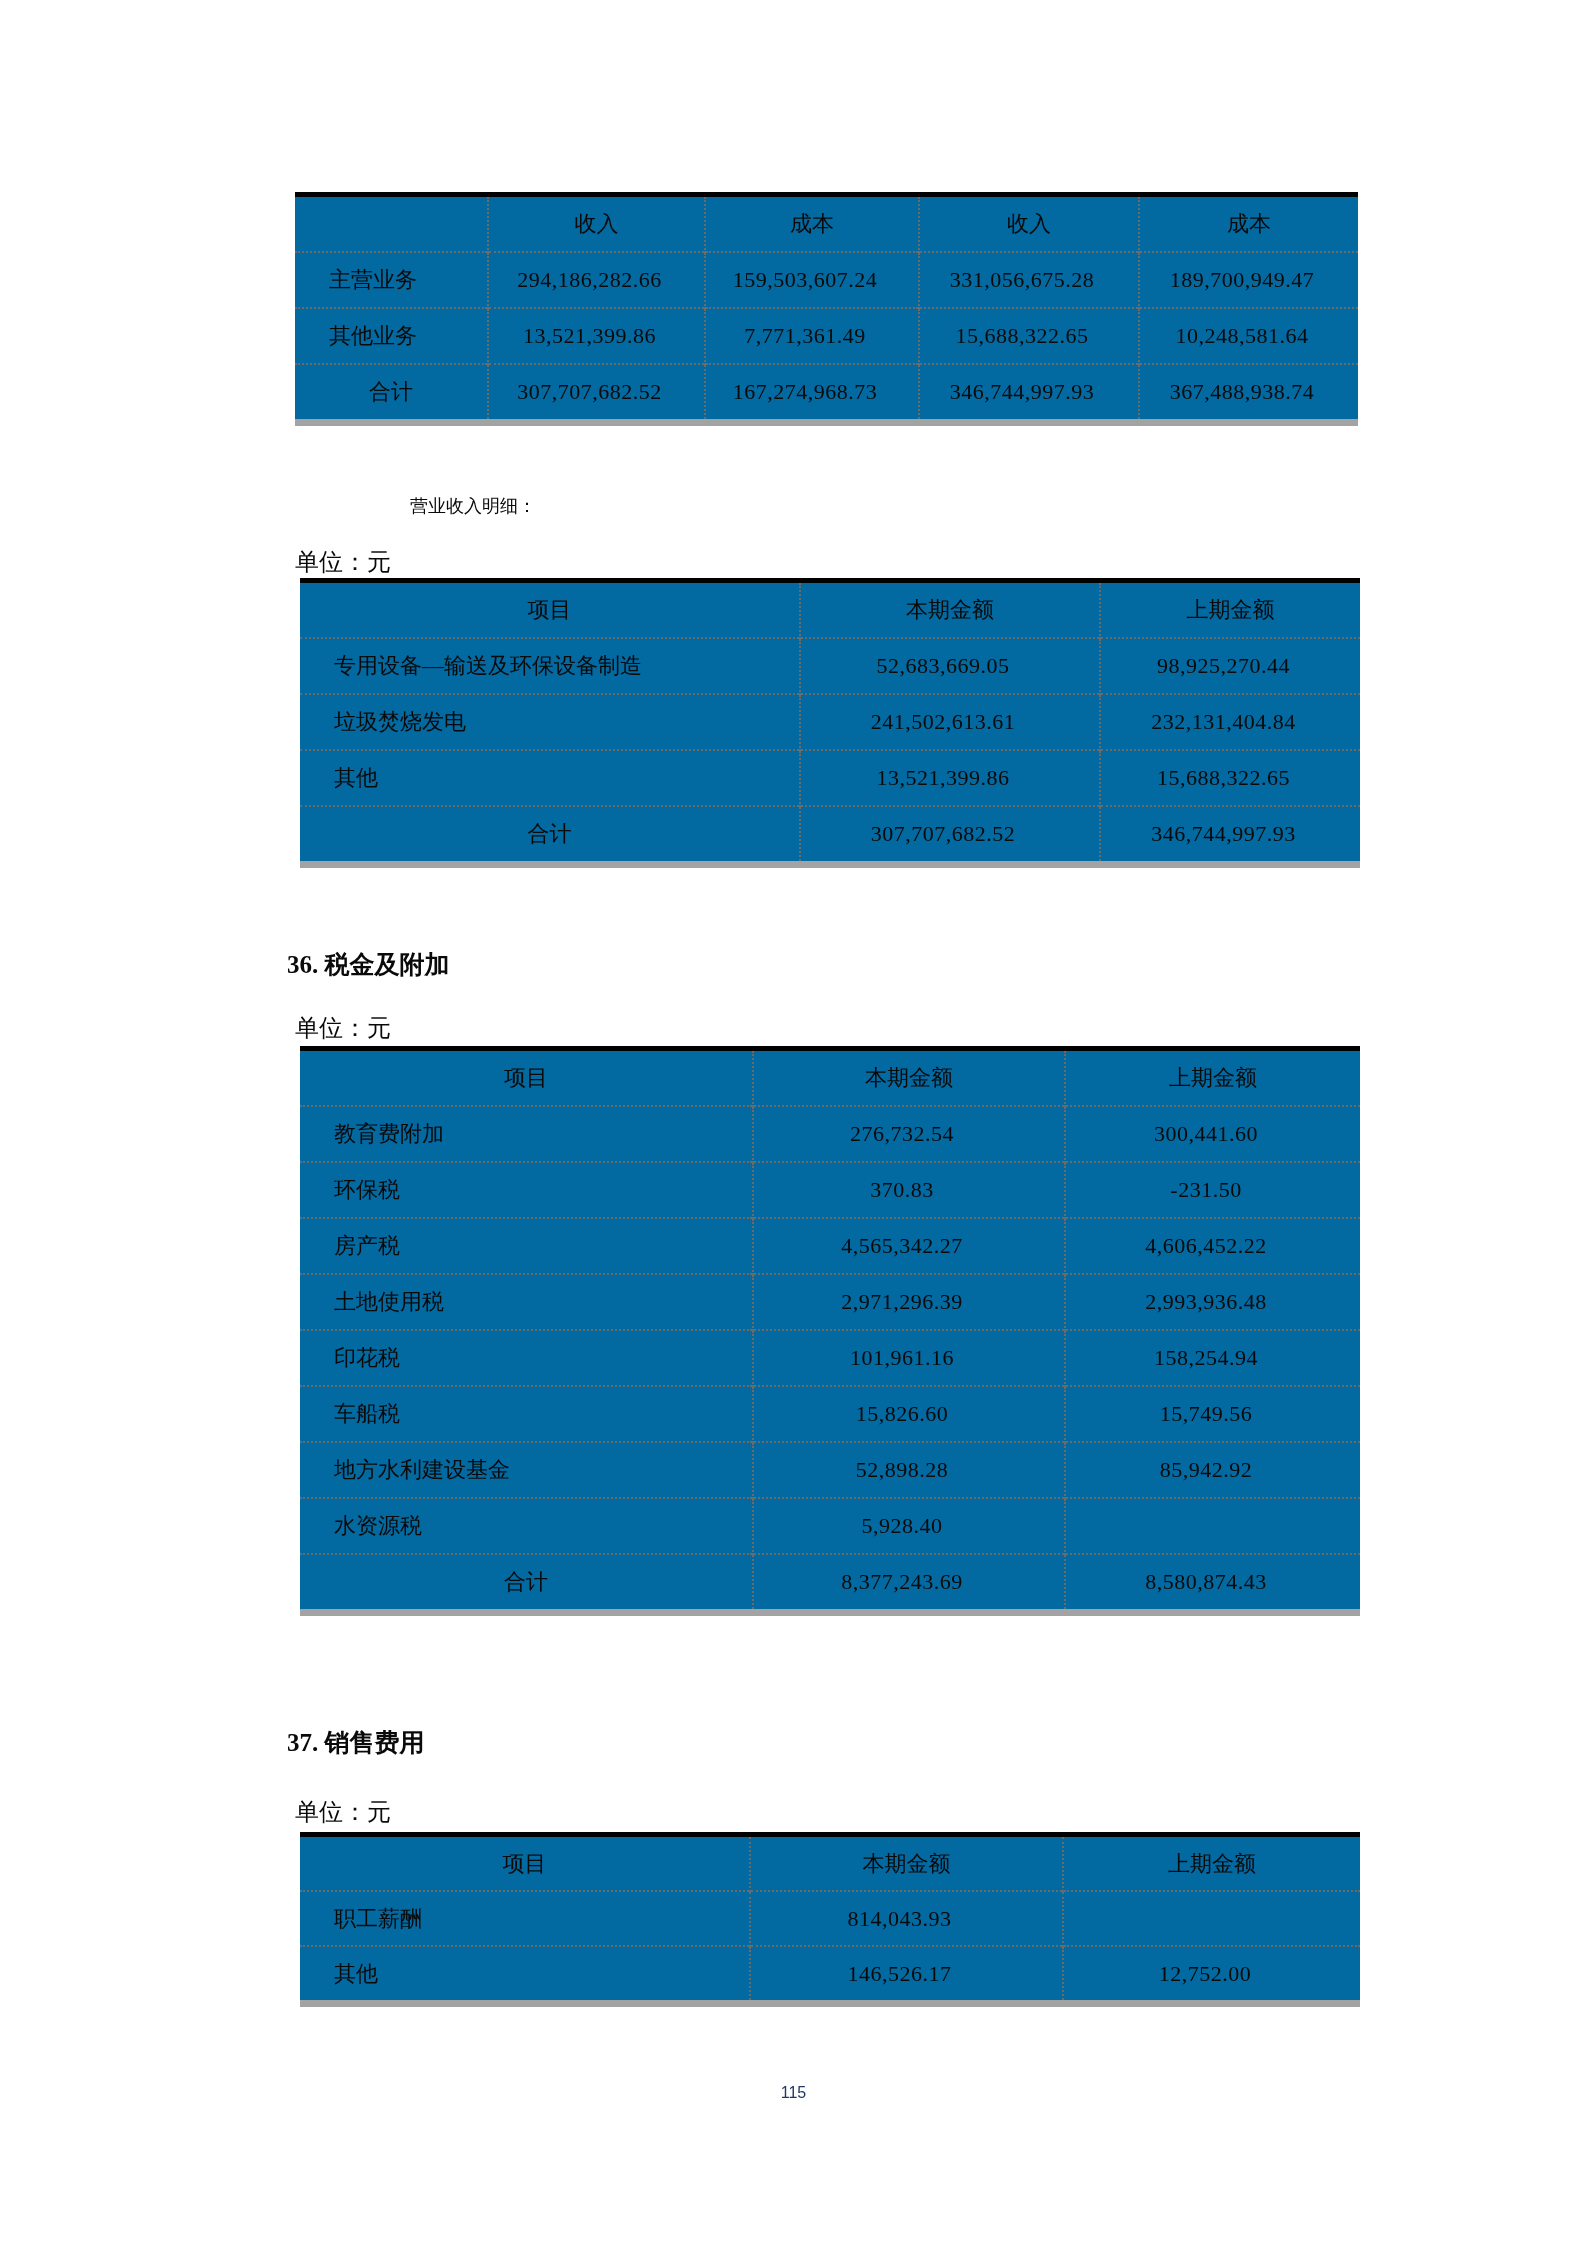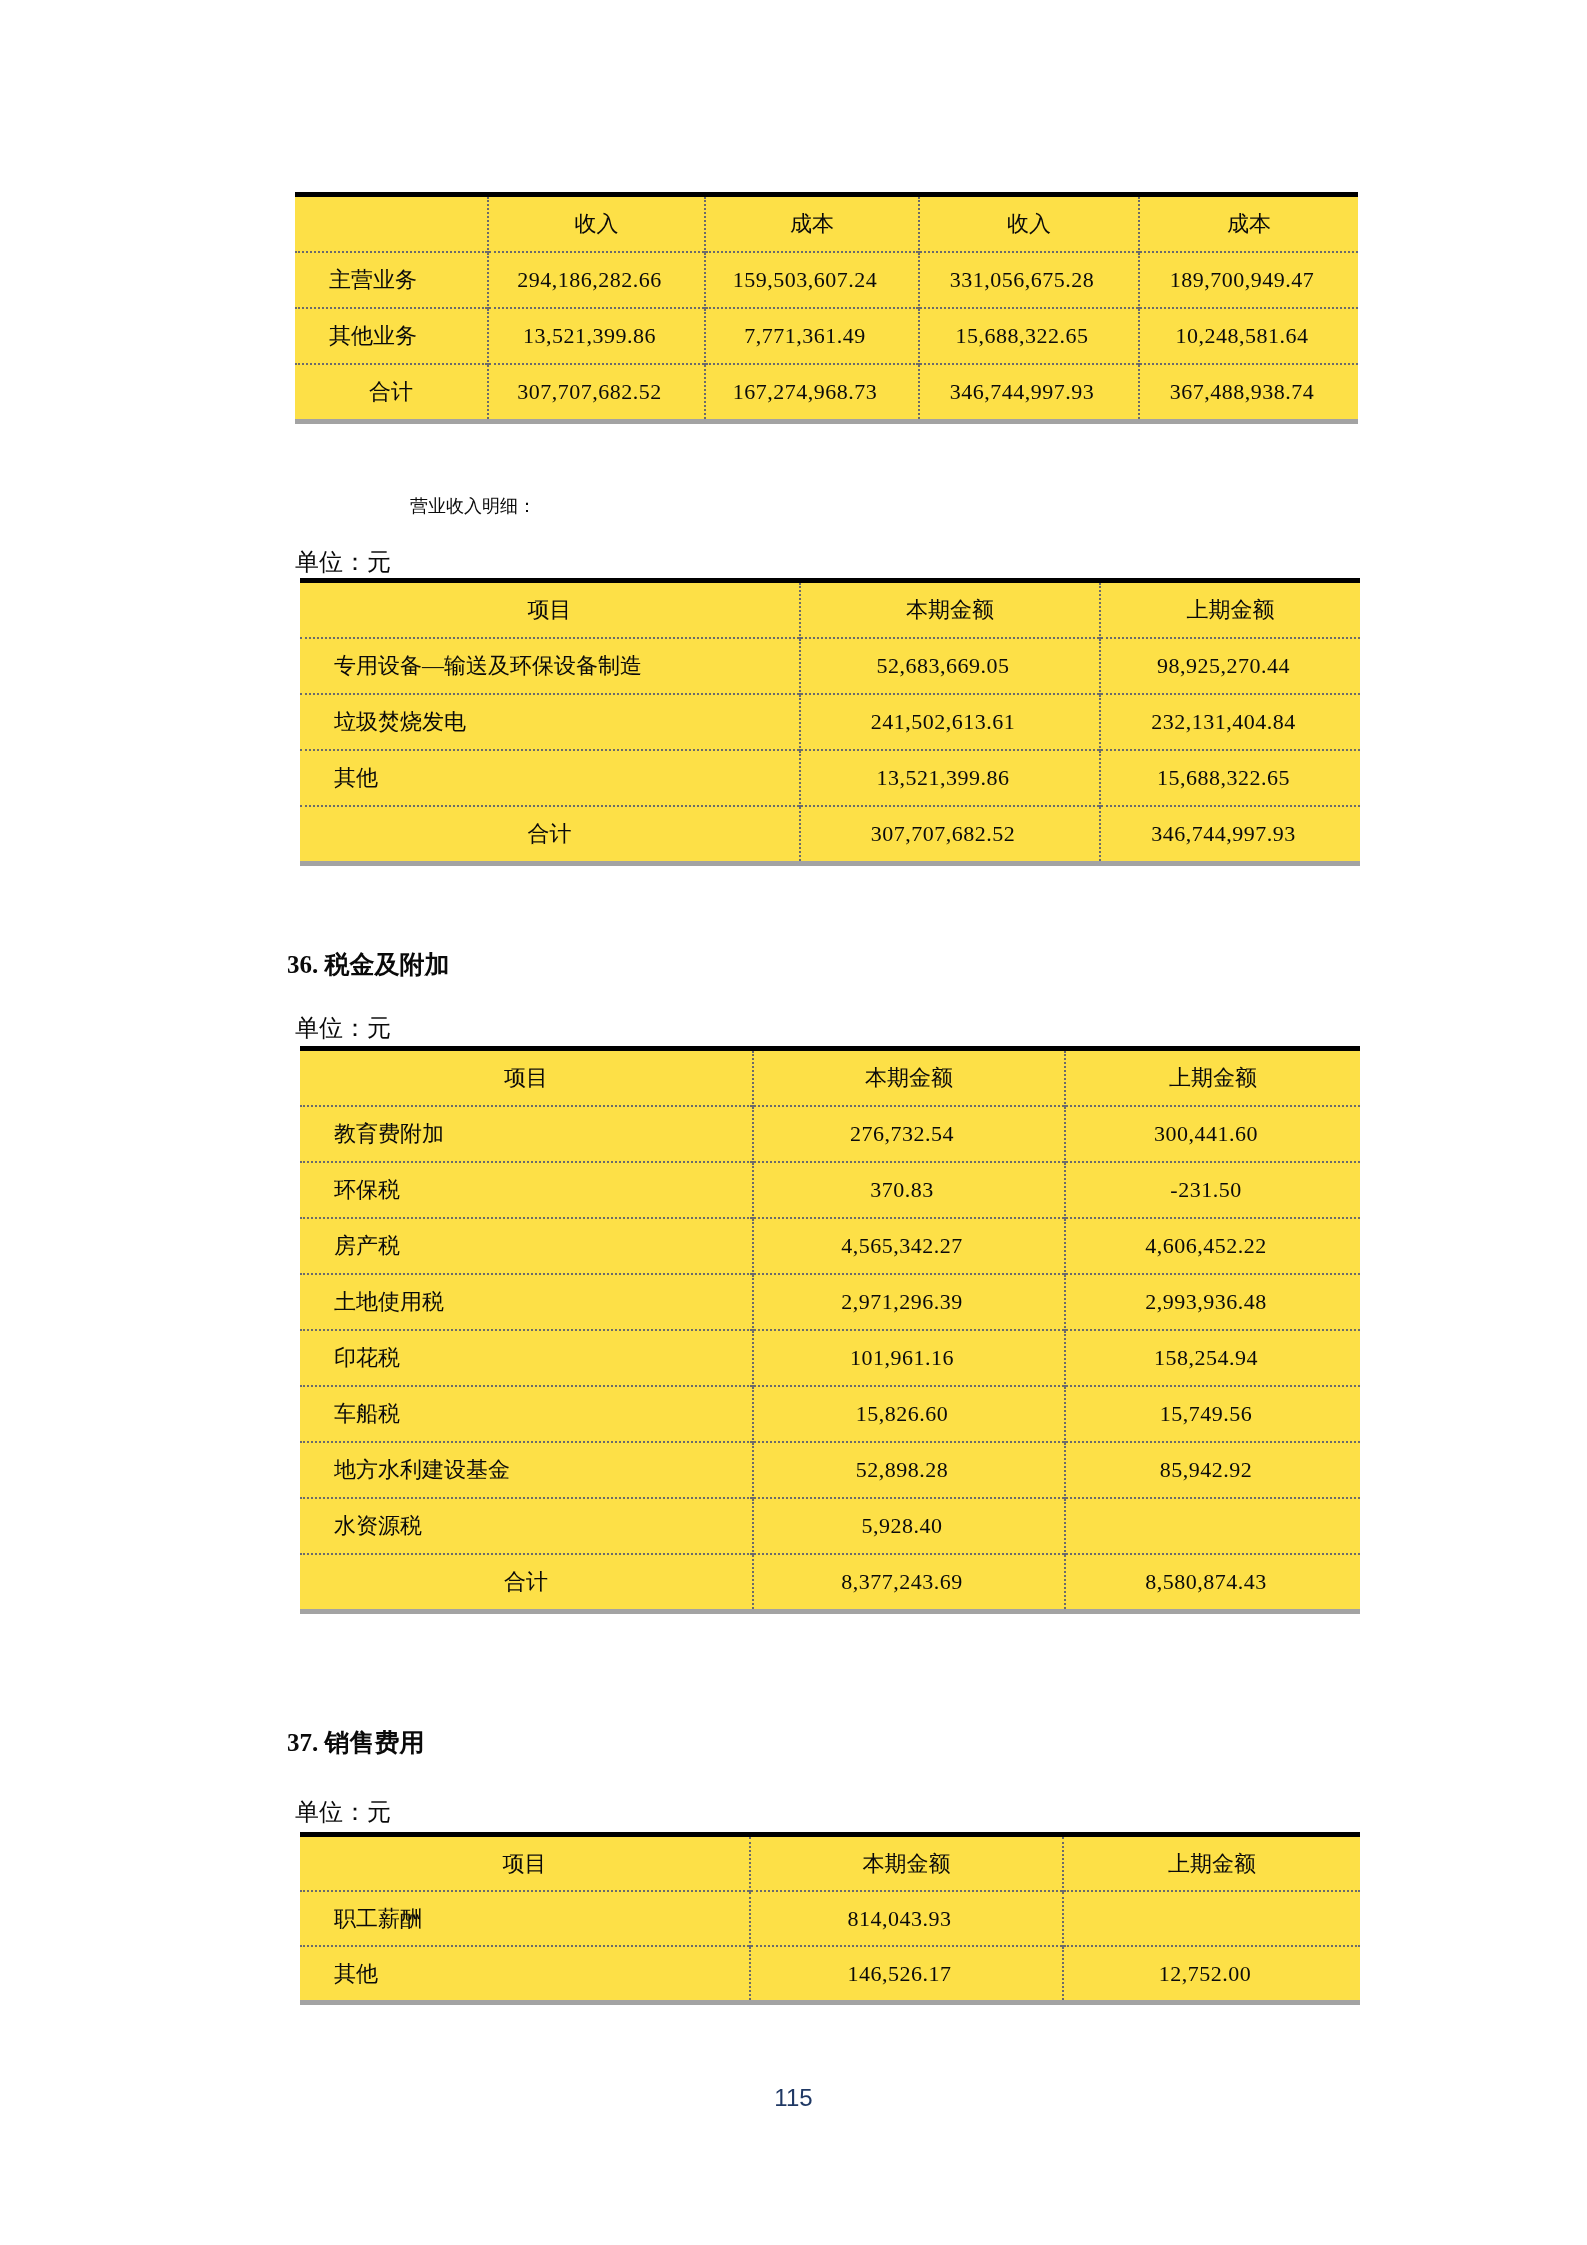--- a/index.html
+++ b/index.html
@@ -7,22 +7,22 @@
     position:relative;
     width:1587px; height:2245px;
     background:#ffffff;
     color:#0a0a0a;
     font-family:"Liberation Serif","DejaVu Serif",serif;
     overflow:hidden;
   }
   .tblwrap {
     position:absolute;
     border-top:5px solid #000;
-    border-bottom:5px solid #a3a3a3;
-    background:#fde047;
+    border-bottom:7px solid #a3a3a3;
+    background:#0369a1;
   }
   .tblwrap table {
     width:100%;
     border-collapse:collapse;
     table-layout:fixed;
   }
   .tblwrap td {
     font-size:22px;
     height:54px;
     vertical-align:middle;
@@ -47,21 +47,21 @@
     text-align:left; font-size:24px;
   }
   .sectitle {
     position:absolute; left:287px;
     font-weight:bold; font-size:25px;
   }
   .pageno {
     position:absolute; left:0; top:2084px; width:100%;
     text-align:center;
     font-family:"Liberation Sans","DejaVu Sans",sans-serif;
-    font-size:24px;
+    font-size:16px;
     color:#1f3864;
   }
 </style>
 </head>
 <body>
 
 <div class="page">
 
   <div class="tblwrap" id="t1" style="left:295px; top:192px; width:1063px;">
     <table>

